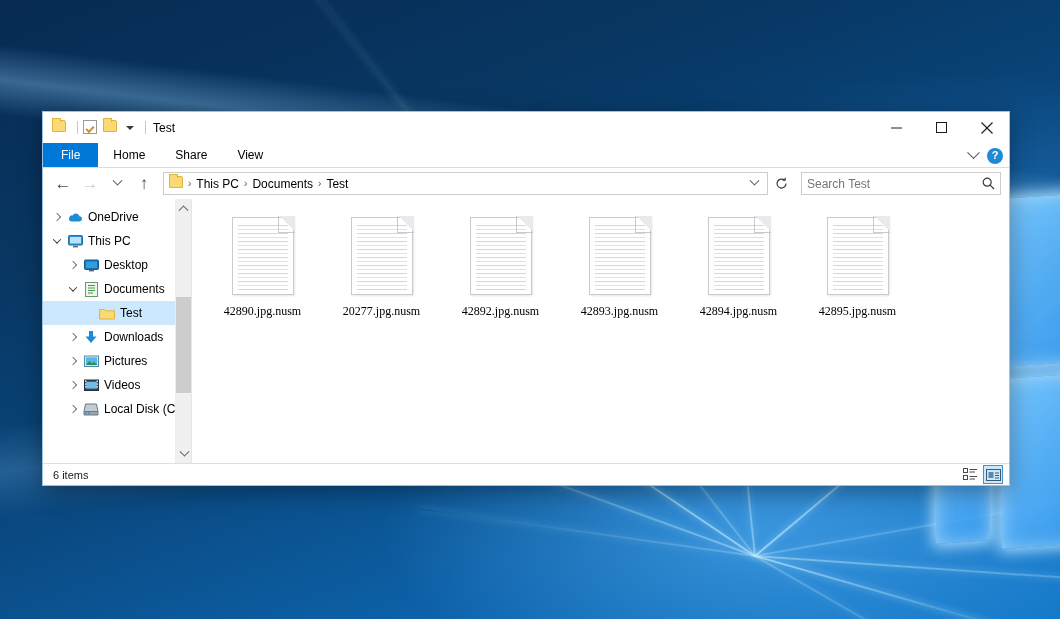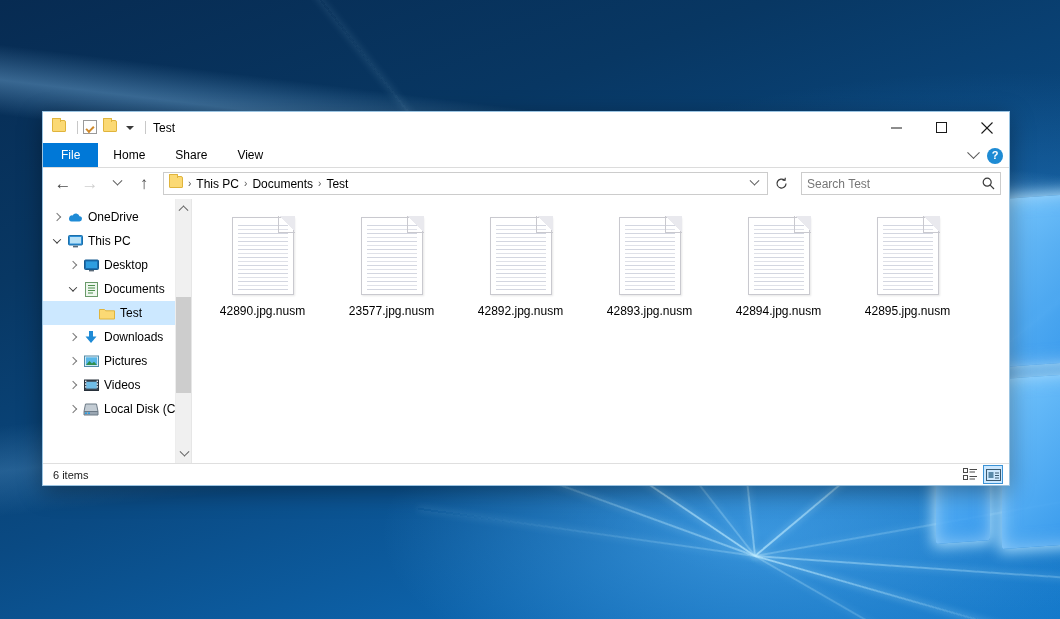--- a/index.html
+++ b/index.html
@@ -167,22 +167,22 @@
   }
   .sb-arrow { height:17px; display:flex; align-items:center; justify-content:center; background:#f0f0f0; }
   .sb-chev { width:7px; height:7px; border-right:1.5px solid #606060; border-bottom:1.5px solid #606060; }
   .sb-chev.up { transform:rotate(-135deg) translate(-2px,-2px); }
   .sb-chev.dn { transform:rotate(45deg) translate(-2px,-2px); }
   #sb-thumb { position:absolute; left:0; top:98px; width:16px; height:96px; background:#cdcdcd; }
 
   
   #filearea {
     flex:1; background:#ffffff; padding:14px 0 0 14px;
-    display:flex; flex-wrap:wrap; align-content:flex-start; gap:16px;
-    border-left:1px solid #e6e6e6; position:relative;
+    display:flex; flex-wrap:wrap; align-content:flex-start; gap:6px;
+    border-left:1px solid #e6e6e6; position:relative;font-family:Liberation Serif, serif;
   }
   .file-cell {
     width:113px; height:118px; display:flex; flex-direction:column;
     align-items:center; padding-top:4px;
   }
   .doc-icon { width:62px; height:78px; position:relative; }
   .doc-page {
     position:absolute; inset:0; background:#ffffff; border:1px solid #c9c9cf;
     box-shadow:1px 1px 2px rgba(0,0,0,0.10);
   }
@@ -522,21 +522,21 @@
                 <span></span>
                 <span></span>
                 <span></span>
                 <span></span>
                 <span></span>
                 <span></span>
               </div>
             </div>
             <div class="doc-fold"></div>
           </div>
-          <div class="file-name">23577.jpg.nusm</div>
+          <div class="file-name">20277.jpg.nusm</div>
         </div>
         <div class="file-cell">
           <div class="doc-icon">
             <div class="doc-page">
               <div class="doc-lines">
                 <span></span>
                 <span></span>
                 <span></span>
                 <span></span>
                 <span></span>

